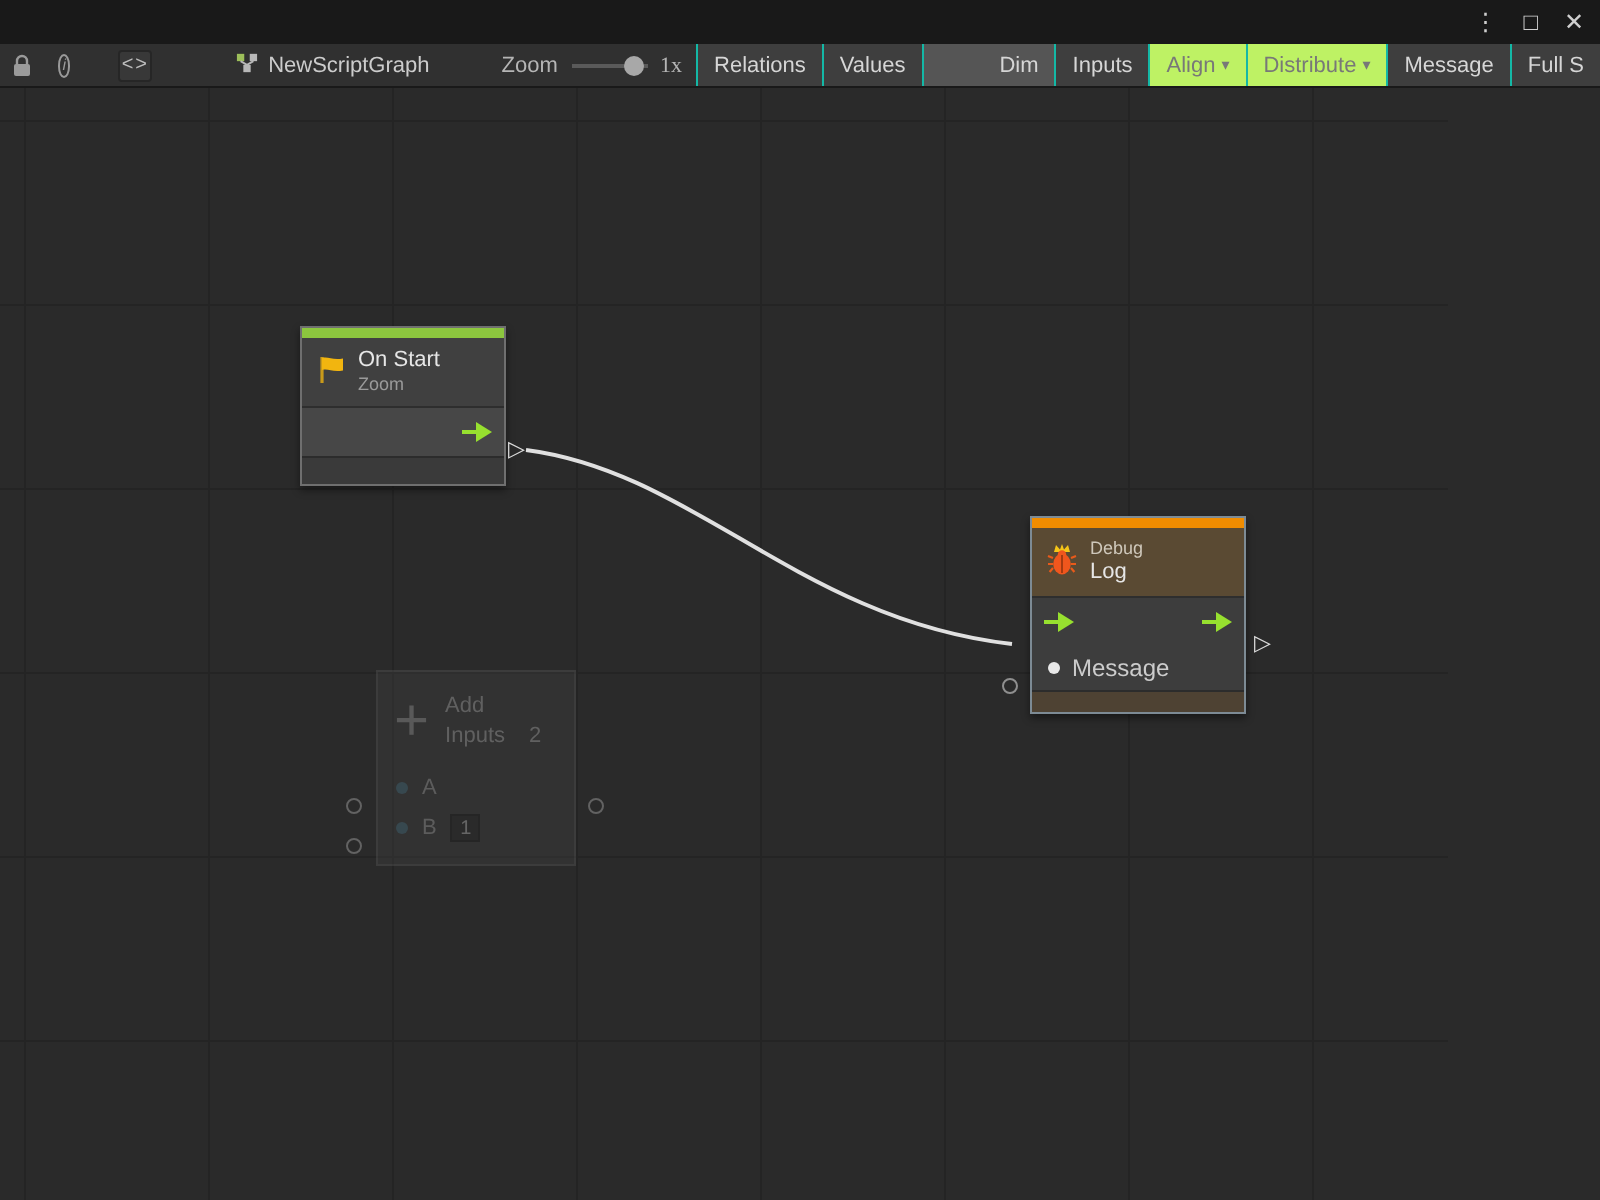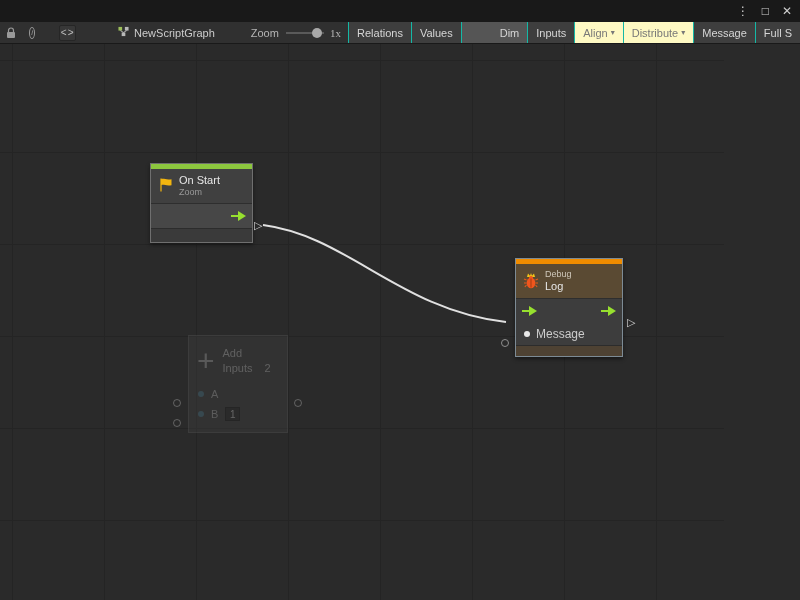--- a/index.html
+++ b/index.html
@@ -21,21 +21,21 @@
   .code-btn { margin-left:24px; width:36px; height:16px; display:flex; align-items:center; justify-content:center; color:#bdbdbd; letter-spacing:1px; font-size:10px; border:1px solid #262626; background:#383838; border-radius:2px; }
   .graph-name-group { margin-left:42px; display:flex; align-items:center; gap:5px; color:#cccccc; }
   .zoom-label { margin-left:36px; color:#b5b5b5; }
   .zoom-slider { margin-left:7px; width:88px; height:14px; position:relative; }
   .zoom-track { position:absolute; left:0; right:0; top:6px; height:2px; background:#5a5a5a; }
   .zoom-knob { position:absolute; right:2px; top:2px; width:10px; height:10px; border-radius:50%; background:#a8a8a8; }
   .zoom-value { margin-left:6px; color:#b5b5b5;font-family:Liberation Serif, serif; }
   .btn-row { margin-left:7px; display:flex; height:22px; align-items:stretch; }
   .tbtn { display:flex; align-items:center; gap:3px; padding:0 8px; background:#3e3e3e; border-left:1px solid #14b8a6; color:#d6d6d6; white-space:nowrap; }
   .tbtn.active { background:#555555;padding-left:38px; }
-  .tbtn.disabled { background:#fef9c3; color:#787878; }
+  .tbtn.disabled { background:#bef264; color:#787878; }
   .tbtn .caret { font-size:8px; }
 
   
   .canvas { position:absolute; top:44px; left:0; width:724px; height:556px; background-color:#2a2a2a;
     background-image: linear-gradient(to right, #242424 1px, transparent 1px), linear-gradient(to bottom, #242424 1px, transparent 1px);
     background-size:92px 92px, 92px 92px; background-position:12px 16px, 12px 16px; overflow:hidden; }
   .wires { position:absolute; inset:0; pointer-events:none; }
 
   
   .node { position:absolute; font-size:11px; color:#e0e0e0; }

